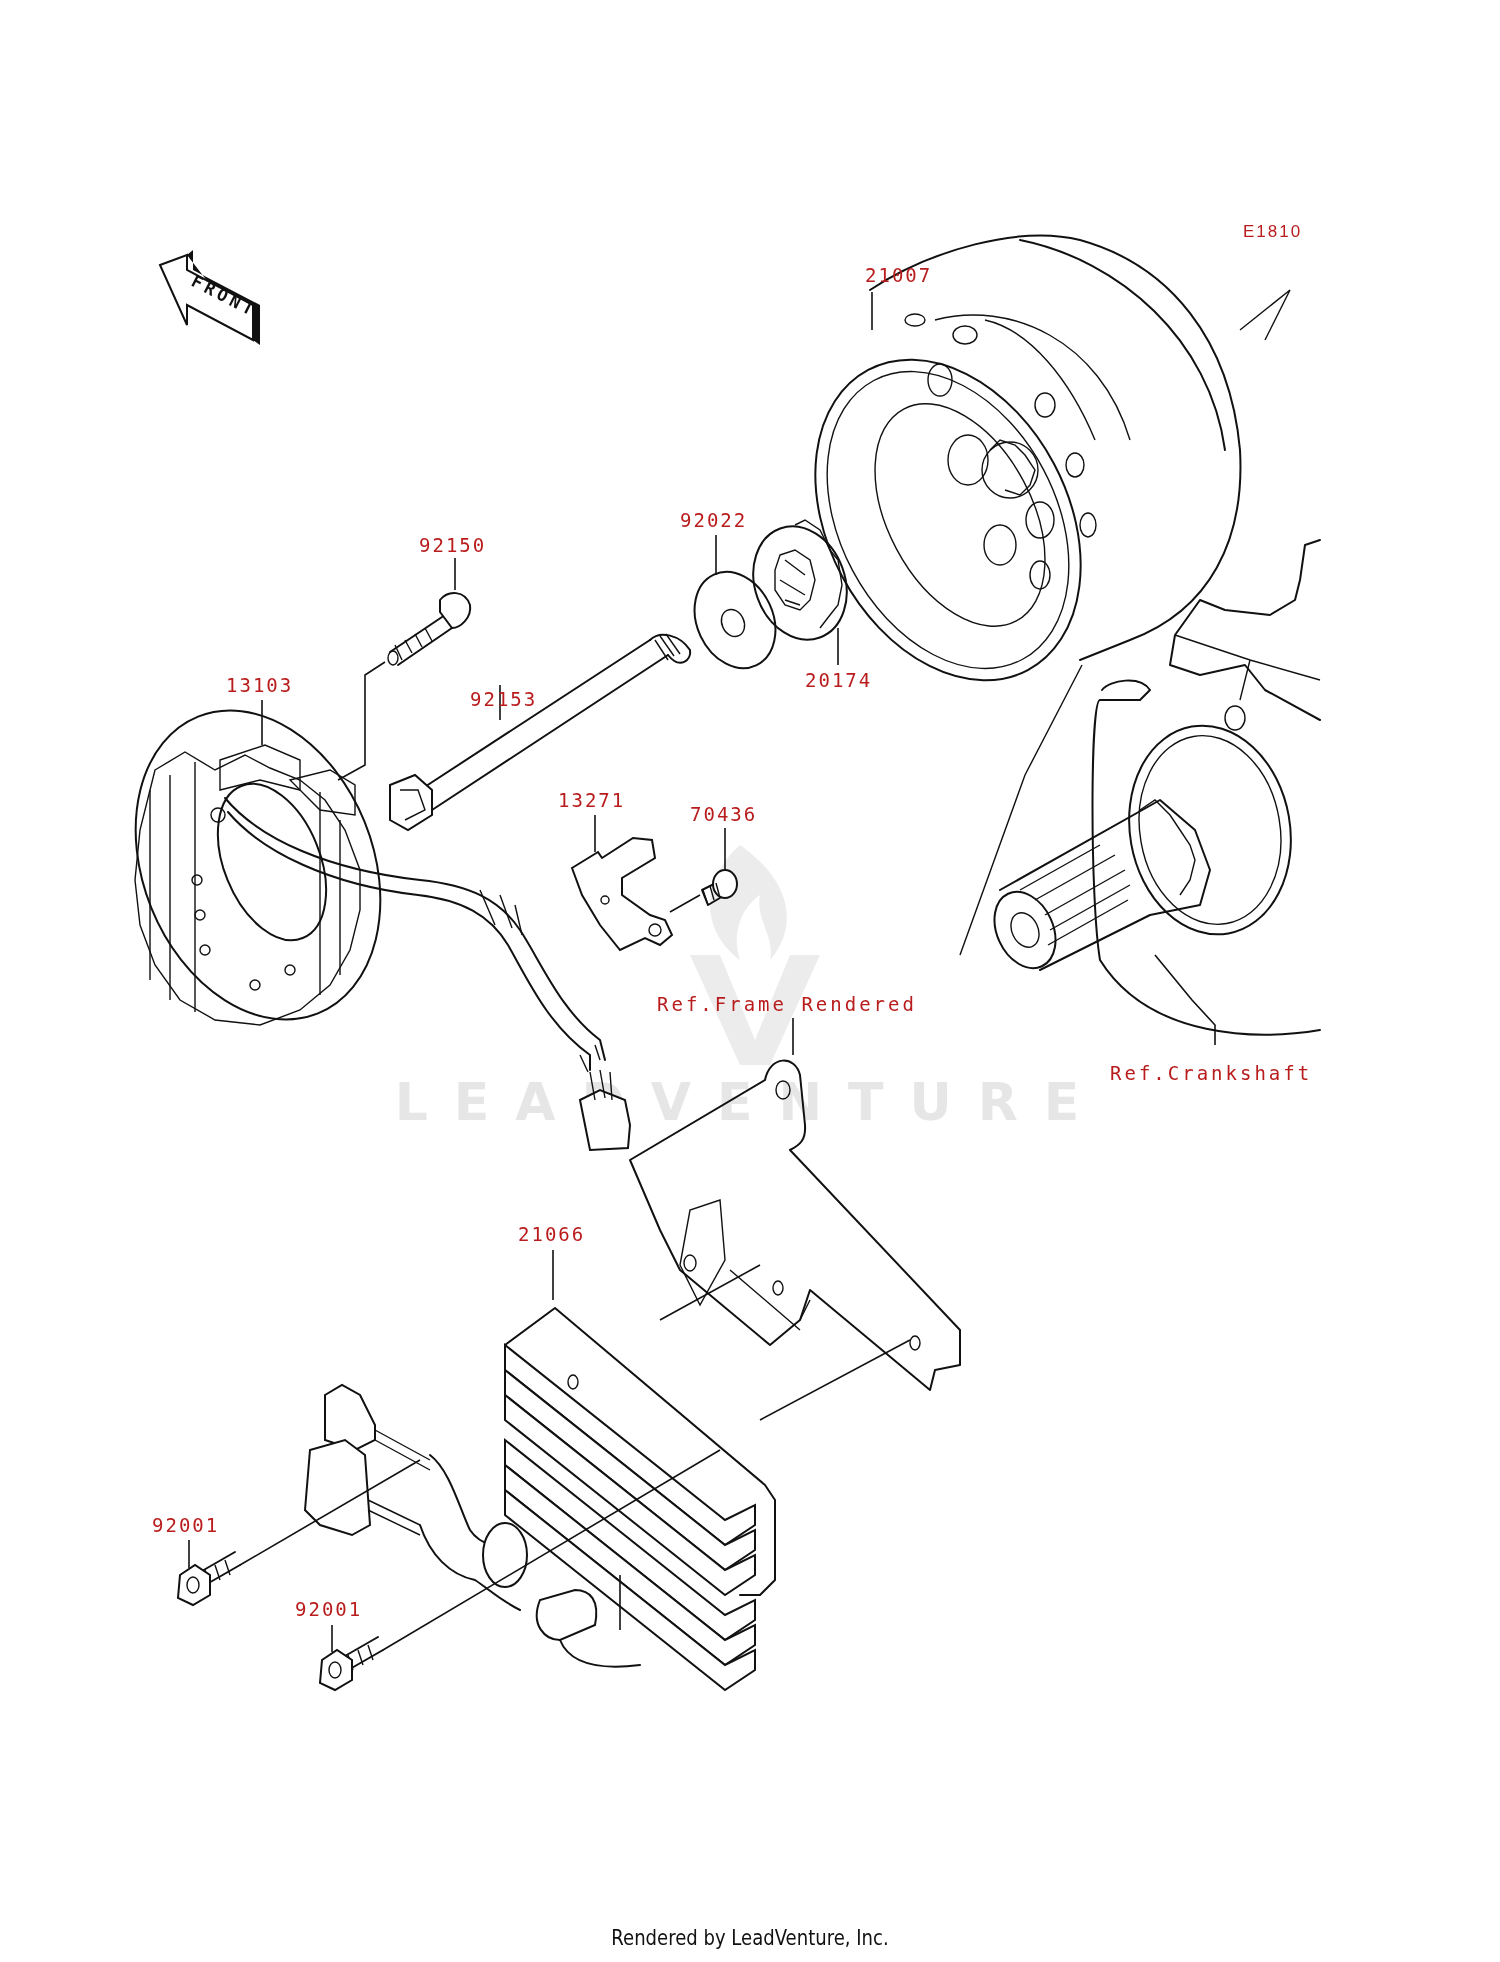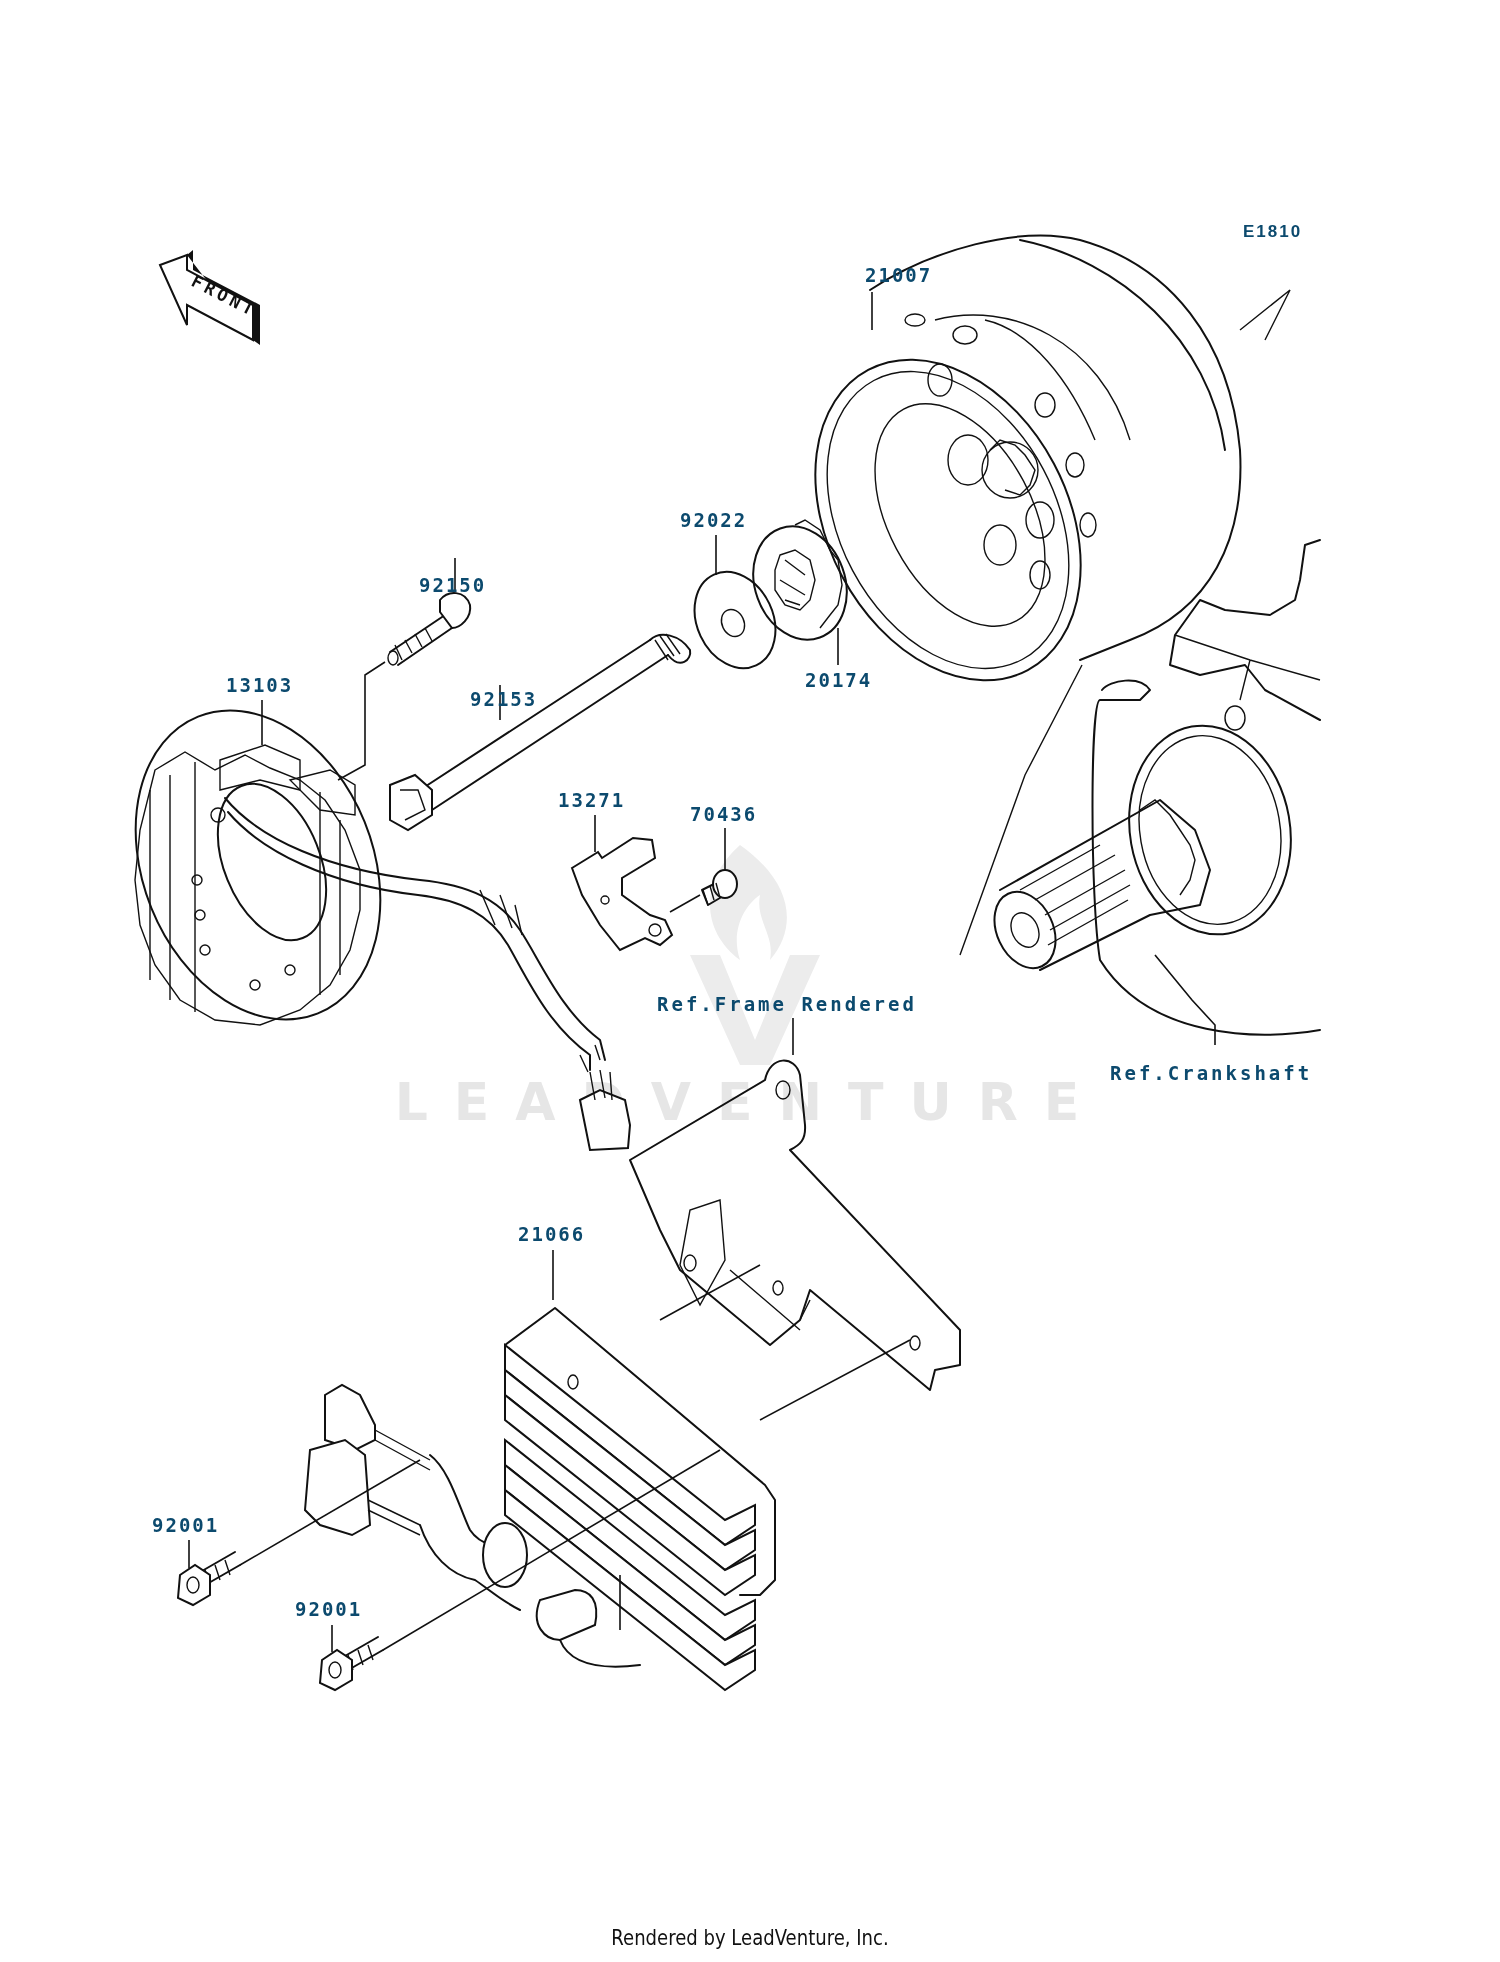--- a/index.html
+++ b/index.html
@@ -1,18 +1,18 @@
 <!DOCTYPE html>
 <html><head>
 <meta charset="utf-8">
 <style>
   html, body { margin:0; padding:0; background:#ffffff; }
   body { width:1500px; height:1962px; position:relative; overflow:hidden; font-family:"DejaVu Sans Mono", monospace; }
   #diagram { position:absolute; left:0; top:0; width:1500px; height:1962px; }
-  .lbl { position:absolute; font-family:"DejaVu Sans Mono","Liberation Mono",monospace; font-weight:bold; font-size:19px; color:#0c4a6e; letter-spacing:2px; white-space:nowrap; line-height:1; }
+  .lbl { position:absolute; font-family:"DejaVu Sans Mono","Liberation Mono",monospace; font-weight:normal; font-size:19px; color:#b91c1c; letter-spacing:2px; white-space:nowrap; line-height:1; }
   .ref { font-size:19px; letter-spacing:3px; }
   .code { font-family:"Liberation Sans", sans-serif; font-size:17px; letter-spacing:2px; }
   .footer { position:absolute; left:0; width:1500px; top:1925px; text-align:center; font-family:"DejaVu Sans", sans-serif; font-size:22px; color:#111; transform:scaleX(0.82); transform-origin:center; }
   .wm { position:absolute; left:0; width:1500px; top:1072px; text-align:center; font-family:"DejaVu Sans", sans-serif; font-size:52px; letter-spacing:26px; color:#e6e6e6; font-weight:bold; }
   svg .p { fill:none; stroke:#111; stroke-width:2; stroke-linejoin:round; stroke-linecap:round; }
   svg .t { fill:none; stroke:#111; stroke-width:1.4; }
   svg .w { fill:#fff; stroke:#111; stroke-width:2; }
   svg .lead { stroke:#111; stroke-width:1.6; fill:none; }
   svg .wmk { fill:#ececec; stroke:none; }
 </style>
@@ -193,21 +193,21 @@
     <path class="t" d="M348 1655 L353 1670 M358 1650 L363 1665 M368 1645 L373 1660"></path>
     <path class="w" d="M322 1660 L337 1650 L352 1660 L352 1680 L335 1690 L320 1683 Z"></path>
     <ellipse class="t" cx="335" cy="1670" rx="6" ry="8"></ellipse>
   </g>
   <line class="lead" x1="383" y1="1650" x2="720" y2="1450"></line>
   <line class="lead" x1="332" y1="1625" x2="332" y2="1652"></line>
 </svg>
 
 <div class="lbl code" style="left:1243px; top:223px;">E1810</div>
 <div class="lbl" style="left:865px; top:266px;">21007</div>
-<div class="lbl" style="left:419px; top:536px;margin-top:40px;">92150</div>
+<div class="lbl" style="left:419px; top:536px;">92150</div>
 <div class="lbl" style="left:680px; top:511px;">92022</div>
 <div class="lbl" style="left:805px; top:671px;">20174</div>
 <div class="lbl" style="left:226px; top:676px;">13103</div>
 <div class="lbl" style="left:470px; top:690px;">92153</div>
 <div class="lbl" style="left:558px; top:791px;">13271</div>
 <div class="lbl" style="left:690px; top:805px;">70436</div>
 <div class="lbl ref" style="left:657px; top:995px;">Ref.Frame Rendered</div>
 <div class="lbl ref" style="left:1110px; top:1052px;margin-top:12px;">Ref.Crankshaft</div>
 <div class="lbl" style="left:518px; top:1225px;">21066</div>
 <div class="lbl" style="left:152px; top:1516px;">92001</div>

